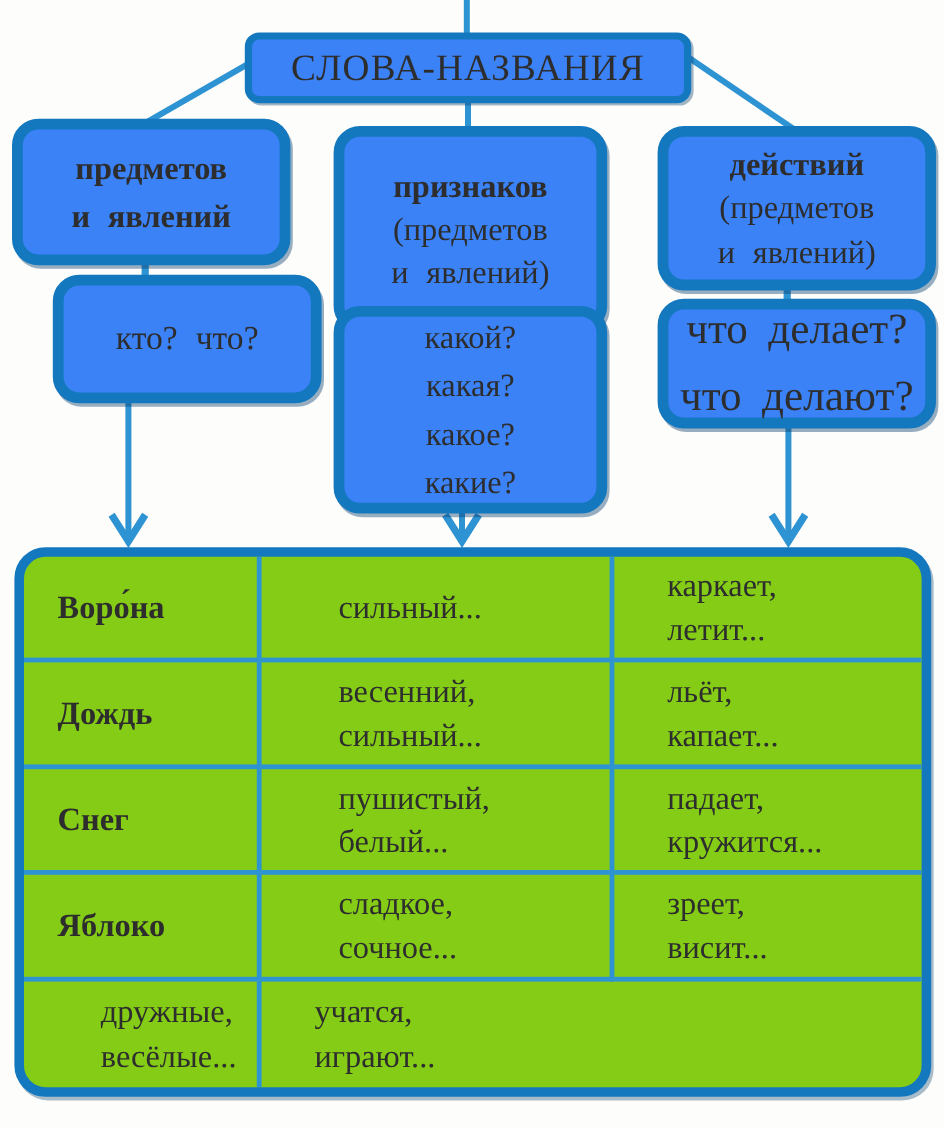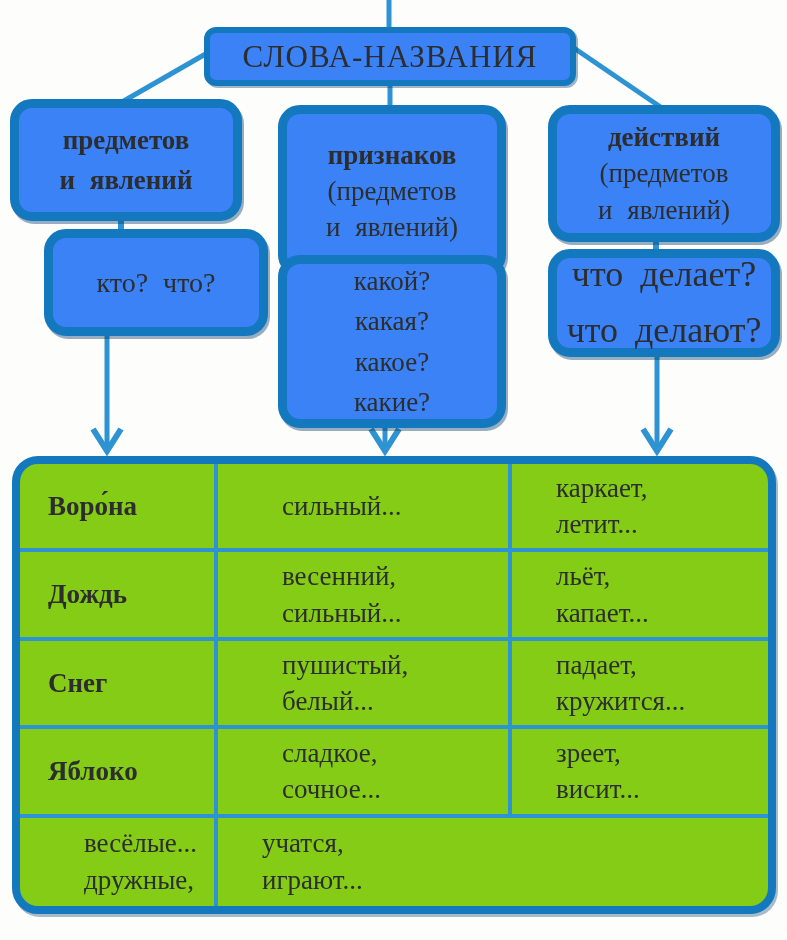--- a/index.html
+++ b/index.html
@@ -162,22 +162,22 @@
       </div>
       <div class="cell attr-cell">
         <div class="ln">сладкое,</div>
         <div class="ln">сочное...</div>
       </div>
       <div class="cell act-cell last-col">
         <div class="ln">зреет,</div>
         <div class="ln">висит...</div>
       </div>
       <div class="cell attr-cell last-row">
+        <div class="ln">дружные,</div>
         <div class="ln">весёлые...</div>
-        <div class="ln">дружные,</div>
       </div>
       <div class="cell act-cell last-col last-row">
         <div class="ln">учатся,</div>
         <div class="ln">играют...</div>
       </div>
     </div>
 
 </div>
 
 </body></html>

